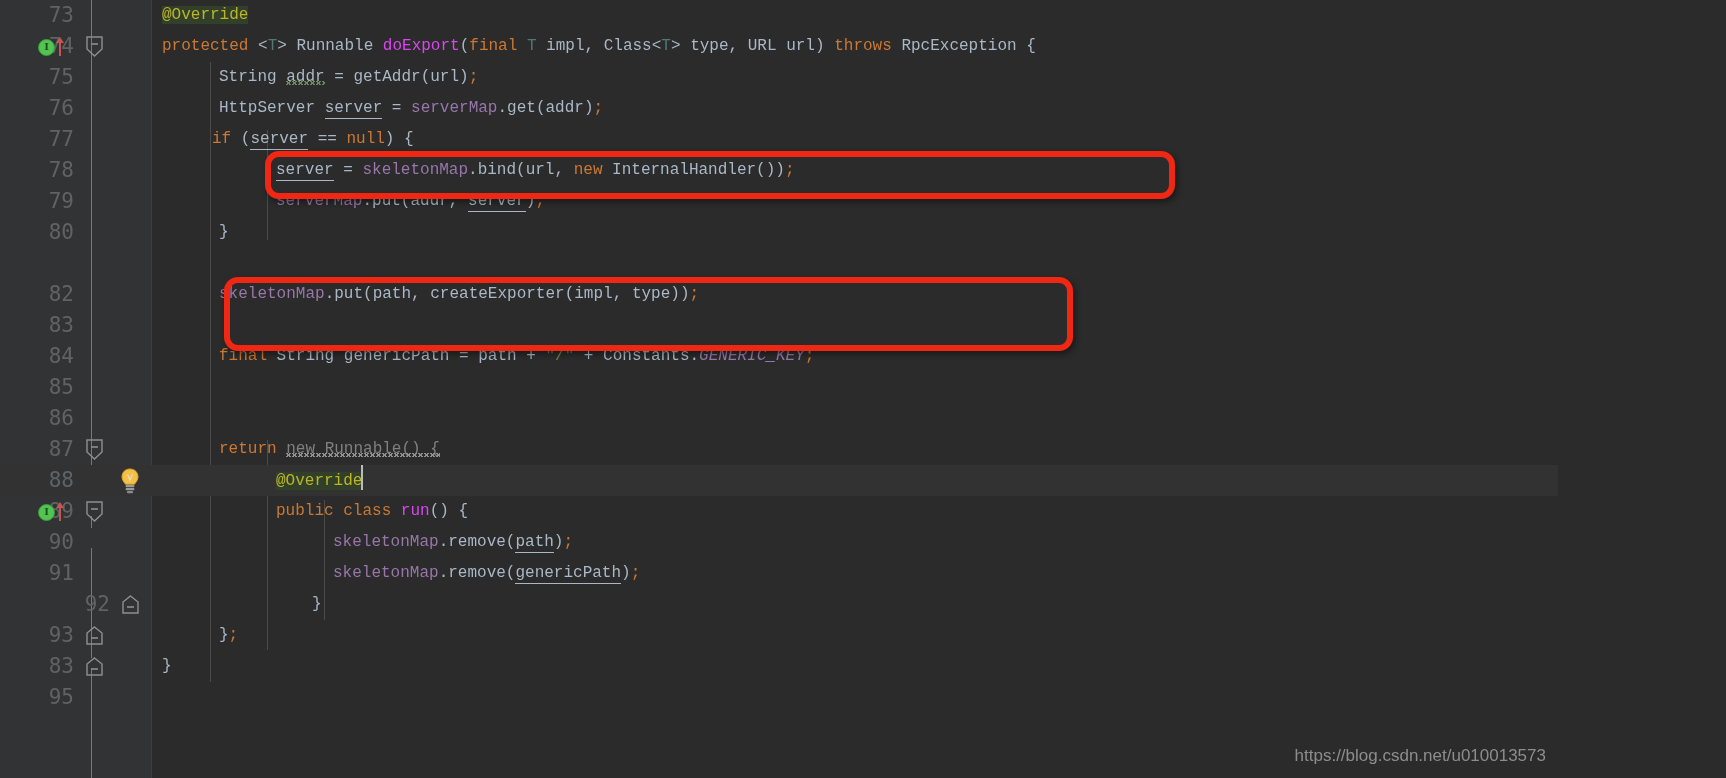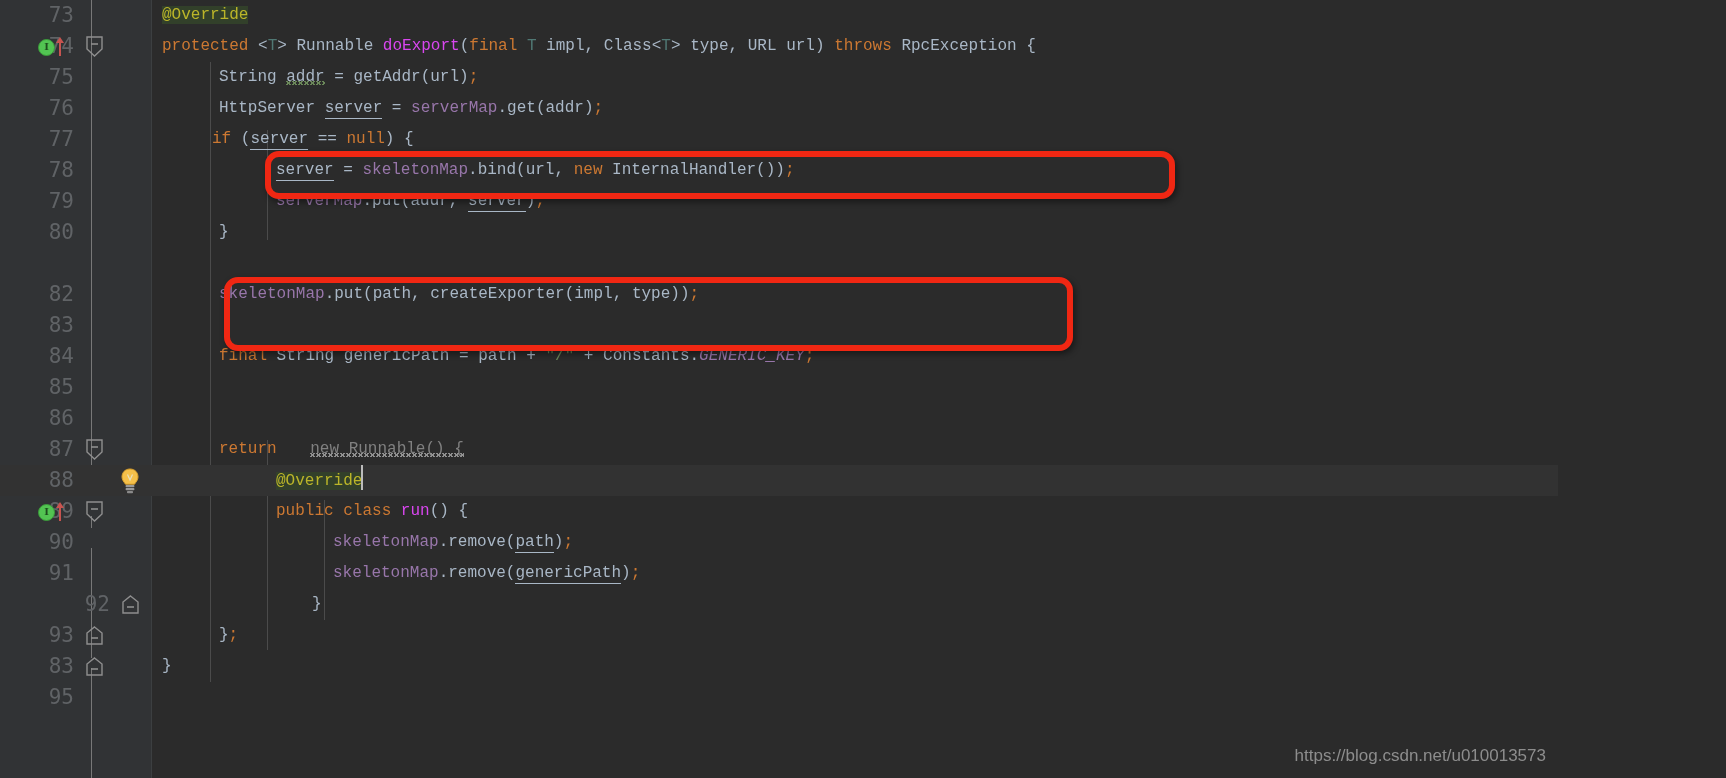--- a/index.html
+++ b/index.html
@@ -104,21 +104,20 @@
     bottom: 1px;
     height: 4px;
     background-image:
       linear-gradient(45deg, transparent 40%, #6a8759 40%, #6a8759 60%, transparent 60%),
       linear-gradient(-45deg, transparent 40%, #6a8759 40%, #6a8759 60%, transparent 60%);
     background-size: 6px 4px;
     background-repeat: repeat-x;
   }
   .u-gray-wave {
     position: relative;
-    margin-left: 24px;
   }
   .u-gray-wave::after {
     content: "";
     position: absolute;
     left: 0; right: 0;
     bottom: 1px;
     height: 4px;
     background-image:
       linear-gradient(45deg, transparent 40%, #909090 40%, #909090 60%, transparent 60%),
       linear-gradient(-45deg, transparent 40%, #909090 40%, #909090 60%, transparent 60%);

